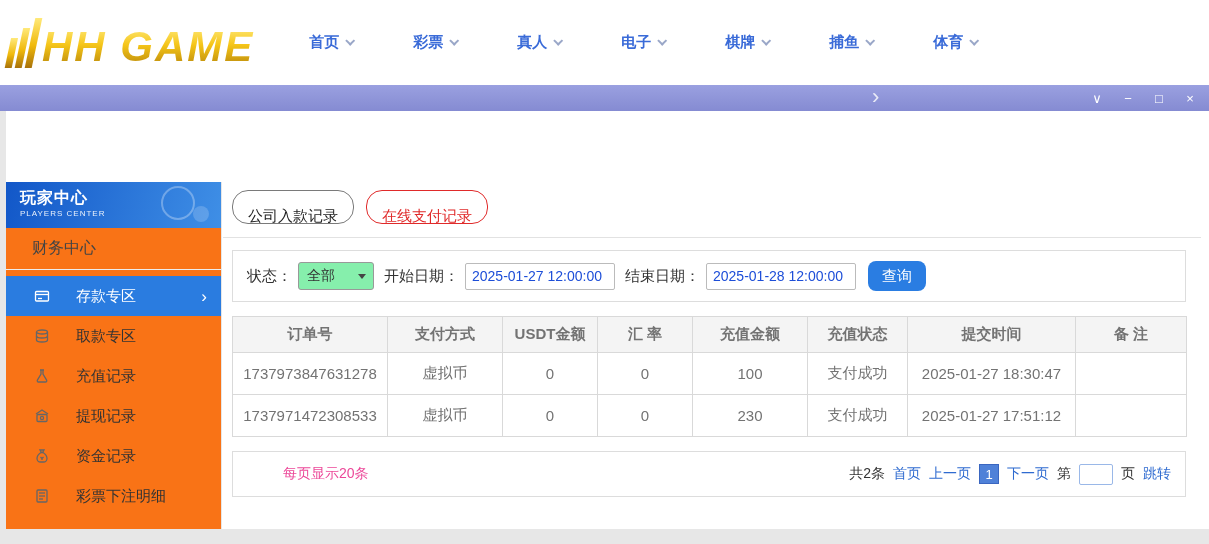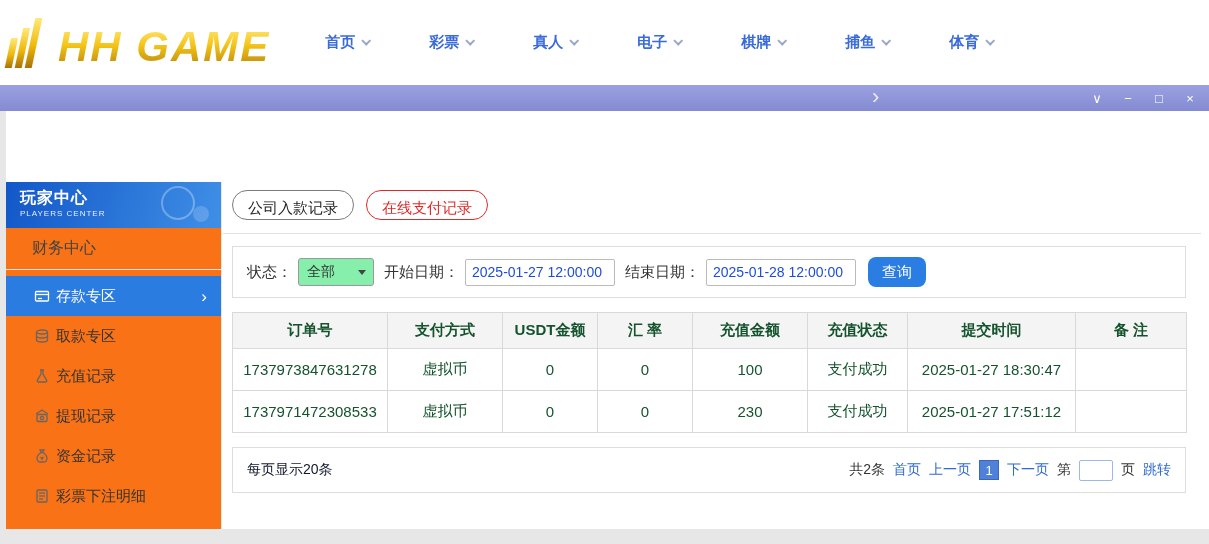--- a/index.html
+++ b/index.html
@@ -2,21 +2,21 @@
 <html><head>
 <meta charset="utf-8">
 <style>
   * { margin:0; padding:0; box-sizing:border-box; }
   html,body { width:1209px; height:544px; }
   body { font-family:"Liberation Sans","DejaVu Sans",sans-serif; background:#fff; }
   .stage { position:relative; width:1209px; height:544px; overflow:hidden; background:#fff; }
 
   
   .top-header { position:absolute; top:0; left:0; width:1209px; height:85px; background:#fff; display:flex; align-items:center; z-index:2; }
-  .logo { display:flex; align-items:flex-end; margin-left:10px; cursor:pointer;gap:16px; }
+  .logo { display:flex; align-items:flex-end; margin-left:10px; cursor:pointer; }
   .logo-bars { display:inline-flex; align-items:flex-end; gap:3px; margin-right:5px; transform:skewX(-12deg); }
   .logo-bars i { display:block; width:7px; background:linear-gradient(180deg,#ffe97a,#f0b90b 55%,#a8720a); }
   .logo-bars i:nth-child(1){height:30px;} .logo-bars i:nth-child(2){height:40px;} .logo-bars i:nth-child(3){height:50px;}
   .logo-text { font-size:42px; font-weight:bold; font-style:italic; letter-spacing:2px;
     background:linear-gradient(180deg,#ffe97a 0%,#f5c518 45%,#b8860b 100%);
     -webkit-background-clip:text; background-clip:text; color:transparent; line-height:1; }
   .main-nav { display:flex; gap:60px; margin-left:55px; }
   .nav-item { display:flex; align-items:center; gap:7px; color:#3a6bd8; font-size:15px; font-weight:bold; text-decoration:none; cursor:pointer; }
   .chev { width:7px; height:7px; border-right:2px solid #9aa7c8; border-bottom:2px solid #9aa7c8; transform:rotate(45deg) translateY(-1px); margin-top:-3px; }
 
@@ -38,46 +38,46 @@
 
   
   .sidebar { position:absolute; left:0; top:71px; width:216px; bottom:0; background:#f97316; border-right:1px solid #e6e6e6; }
   .sb-header { position:relative; height:46px; background:linear-gradient(105deg,#1257c8,#3f8fe6); color:#fff; padding:6px 0 0 14px; overflow:hidden; }
   .sb-title { font-size:16px; font-weight:bold; letter-spacing:1px; }
   .sb-subtitle { font-size:8px; letter-spacing:1px; opacity:.9; }
   .sb-deco { position:absolute; border:2px solid rgba(255,255,255,.3); border-radius:50%; }
   .sb-deco.d1 { width:34px; height:34px; right:26px; top:4px; }
   .sb-deco.d2 { width:16px; height:16px; right:12px; top:24px; background:rgba(255,255,255,.18); border:none; }
   .sb-section { height:42px; display:flex; align-items:center; padding-left:26px; font-size:16px; color:#444; border-bottom:1px solid #ececec; margin-bottom:6px; }
-  .sb-item { position:relative; height:40px; display:flex; align-items:center; gap:6px; padding-left:28px; font-size:15px; color:#333; cursor:pointer; }
+  .sb-item { position:relative; height:40px; display:flex; align-items:center; gap:26px; padding-left:28px; font-size:15px; color:#333; cursor:pointer; }
   .sb-item svg { width:16px; height:16px; stroke:#666; fill:none; stroke-width:1.3; flex:0 0 16px; }
   .sb-item.active { background:#2a7ce0; color:#fff; }
   .sb-item.active svg { stroke:#fff; }
   .sb-arrow { position:absolute; right:14px; font-size:17px; line-height:1; color:#fff; }
 
   
   .content { position:absolute; left:217px; top:71px; right:8px; bottom:0; background:#fff; }
   .tabs-row { display:flex; gap:12px; padding:8px 0 13px 9px; border-bottom:1px solid #e2e2e2; }
-  .tab-pill { background:#fff; border:1px solid #7a7a7a; color:#222; border-radius:16px; height:30px; padding:8px 15px; font-size:15px; cursor:pointer; font-family:inherit; }
+  .tab-pill { background:#fff; border:1px solid #7a7a7a; color:#222; border-radius:16px; height:30px; padding:16px 15px; font-size:15px; cursor:pointer; font-family:inherit; }
   .tab-pill.active-red { border-color:#e02a2a; color:#e02a2a; }
 
   .filter-bar { margin:12px 15px 0 9px; height:52px; border:1px solid #ddd; display:flex; align-items:center; padding-left:14px; font-size:15px; color:#333; }
   .filter-bar label { margin-right:6px; }
   .select-box { position:relative; width:76px; height:28px; border:1px solid #999; border-radius:3px; display:inline-flex; align-items:center; padding-left:8px; font-size:14px; cursor:pointer; margin-right:10px; background:#86efac; }
   .sel-arrow { position:absolute; right:7px; top:11px; width:0; height:0; border-left:4px solid transparent; border-right:4px solid transparent; border-top:5px solid #444; }
   .date-input { width:150px; height:27px; border:1px solid #bbb; border-radius:2px; font-size:14px; font-family:inherit; color:#1d4ed8; padding:0 6px; margin-right:10px; }
   .search-btn { background:#2a7de2; color:#fff; border:none; border-radius:8px; height:30px; padding:0 14px; font-size:15px; cursor:pointer; font-family:inherit; margin-left:2px; }
 
-  .records-table { margin:14px 24px 0 9px; border-collapse:collapse; width:calc(100% - 24px); table-layout:fixed; font-size:15px; color:#14532d; }
+  .records-table { margin:14px 24px 0 9px; border-collapse:collapse; width:calc(100% - 24px); table-layout:fixed; font-size:15px; color:#737373; }
   .records-table th, .records-table td { border:1px solid #d9d9d9; text-align:center; overflow:hidden; white-space:nowrap; }
   .records-table th { background:#f4f4f4; height:36px; font-weight:bold; }
   .records-table td { height:42px; background:#fff; }
 
   .pagination { margin:14px 15px 0 9px; height:46px; border:1px solid #ddd; display:flex; align-items:center; justify-content:space-between; padding:0 14px; font-size:14px; }
-  .per-page { color:#0f172a; }
+  .per-page { color:#ec4899;margin-left:36px; }
   .pager { display:flex; align-items:center; gap:8px; }
   .pager .total { color:#333; }
   .pg-link { color:#2f6bd0; cursor:pointer; text-decoration:none; }
   .pg-current { display:inline-block; min-width:20px; height:20px; line-height:20px; text-align:center; background:#4f81d8; border:1px solid #3a66c0; color:#fff; font-size:13px; cursor:pointer; }
   .jump-text { color:#333; }
   .jump-input { width:34px; height:21px; border:1px solid #9ab8e8; border-radius:2px; font-family:inherit; font-size:13px; text-align:center; }
 </style>
 </head>
 <body>
 

